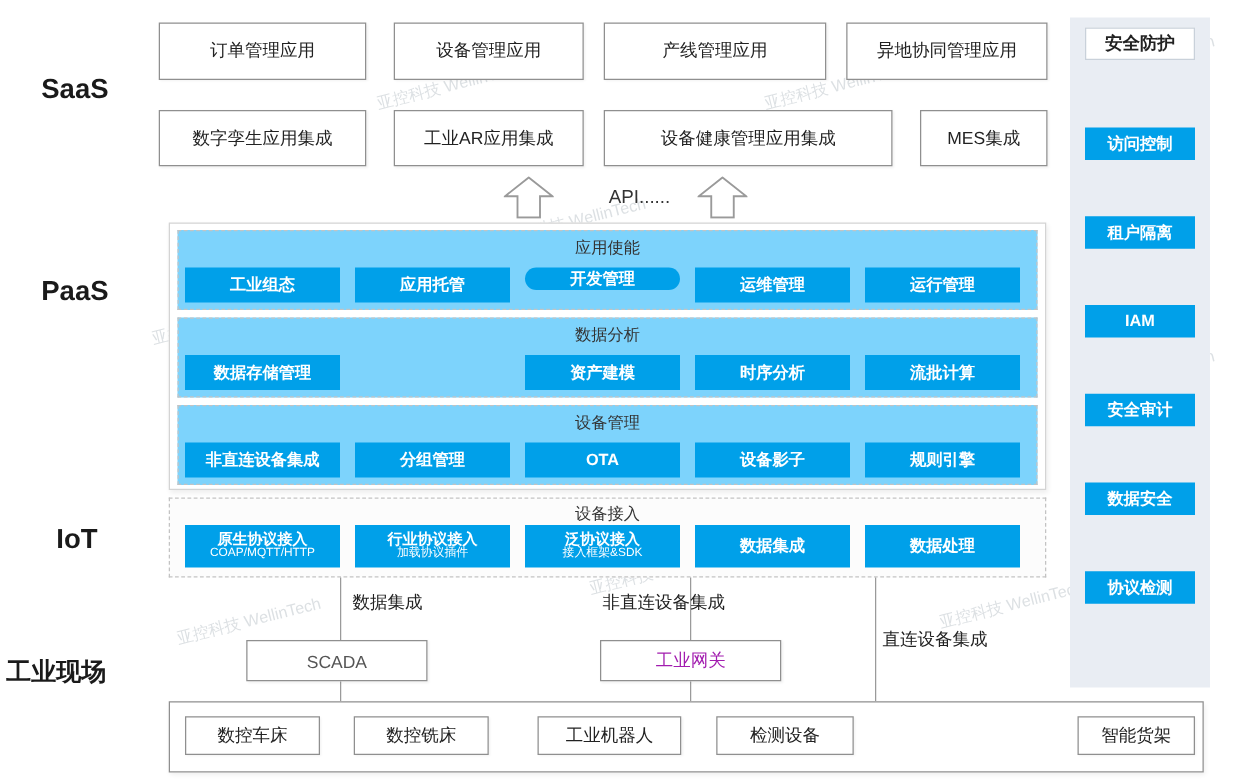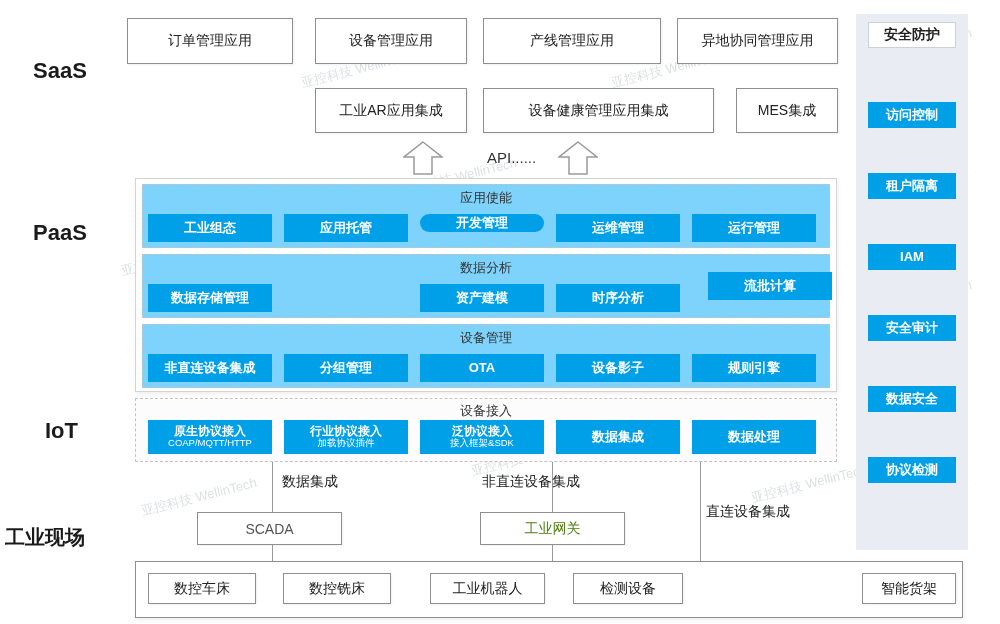--- a/index.html
+++ b/index.html
@@ -50,20 +50,21 @@
   <div class="layer-label" style="left:33px;top:58px;">SaaS</div>
   <div class="layer-label" style="left:33px;top:220px;">PaaS</div>
   <div class="layer-label" style="left:45px;top:418px;">IoT</div>
   <div class="layer-label" style="left:5px;top:524px;font-size:20px;">工业现场</div>
 
   <div class="wbox" style="left:127px;top:18px;width:166px;height:46px;">订单管理应用</div>
   <div class="wbox" style="left:315px;top:18px;width:152px;height:46px;">设备管理应用</div>
   <div class="wbox" style="left:483px;top:18px;width:178px;height:46px;">产线管理应用</div>
   <div class="wbox" style="left:677px;top:18px;width:161px;height:46px;">异地协同管理应用</div>
 
+  <div class="wbox" style="left:127px;top:88px;width:166px;height:45px;">数字孪生应用集成</div>
   <div class="wbox" style="left:315px;top:88px;width:152px;height:45px;">工业AR应用集成</div>
   <div class="wbox" style="left:483px;top:88px;width:231px;height:45px;">设备健康管理应用集成</div>
   <div class="wbox" style="left:736px;top:88px;width:102px;height:45px;">MES集成</div>
 
   <svg class="arrow" style="left:403px;top:141px;" width="40" height="34">
     <polygon points="20,1 39,16 29,16 29,33 11,33 11,16 1,16" fill="#fff" stroke="#9a9a9a" stroke-width="1.5"></polygon>
   </svg>
   <svg class="arrow" style="left:558px;top:141px;" width="40" height="34">
     <polygon points="20,1 39,16 29,16 29,33 11,33 11,16 1,16" fill="#fff" stroke="#9a9a9a" stroke-width="1.5"></polygon>
   </svg>
@@ -79,21 +80,21 @@
   <div class="chip" style="left:420px;top:214px;width:124px;height:18px;border-radius:10px;">开发管理</div>
   <div class="chip" style="left:556px;top:214px;width:124px;height:28px;">运维管理</div>
   <div class="chip" style="left:692px;top:214px;width:124px;height:28px;">运行管理</div>
 
   <div class="group" style="left:142px;top:254px;width:688px;height:64px;">
     <div class="group-title" style="top:4px;">数据分析</div>
   </div>
   <div class="chip" style="left:148px;top:284px;width:124px;height:28px;">数据存储管理</div>
   <div class="chip" style="left:420px;top:284px;width:124px;height:28px;">资产建模</div>
   <div class="chip" style="left:556px;top:284px;width:124px;height:28px;">时序分析</div>
-  <div class="chip" style="left:692px;top:272px;width:124px;height:28px;margin-left:16px;">流批计算</div>
+  <div class="chip" style="left:692px;top:284px;width:124px;height:28px;">流批计算</div>
 
   <div class="group" style="left:142px;top:324px;width:688px;height:64px;">
     <div class="group-title" style="top:4px;">设备管理</div>
   </div>
   <div class="chip" style="left:148px;top:354px;width:124px;height:28px;">非直连设备集成</div>
   <div class="chip" style="left:284px;top:354px;width:124px;height:28px;">分组管理</div>
   <div class="chip" style="left:420px;top:354px;width:124px;height:28px;">OTA</div>
   <div class="chip" style="left:556px;top:354px;width:124px;height:28px;">设备影子</div>
   <div class="chip" style="left:692px;top:354px;width:124px;height:28px;">规则引擎</div>
 
@@ -119,21 +120,21 @@
   <div class="vline" style="left:272px;top:545px;height:16px;"></div>
   <div class="vline" style="left:552px;top:462px;height:50px;"></div>
   <div class="vline" style="left:552px;top:545px;height:16px;"></div>
   <div class="vline" style="left:700px;top:462px;height:99px;"></div>
 
   <div class="link-label" style="left:282px;top:473px;">数据集成</div>
   <div class="link-label" style="left:482px;top:473px;">非直连设备集成</div>
   <div class="link-label" style="left:706px;top:503px;">直连设备集成</div>
 
   <div class="wbox" style="left:197px;top:512px;width:145px;height:33px;color:#555;">SCADA</div>
-  <div class="wbox" style="left:480px;top:512px;width:145px;height:33px;color:#4d7c0f;">工业网关</div>
+  <div class="wbox" style="left:480px;top:512px;width:145px;height:33px;color:#a21caf;">工业网关</div>
 
   <div class="container" style="left:135px;top:561px;width:828px;height:57px;border:1px solid #8f8f8f;"></div>
   <div class="wbox" style="left:148px;top:573px;width:108px;height:31px;">数控车床</div>
   <div class="wbox" style="left:283px;top:573px;width:108px;height:31px;">数控铣床</div>
   <div class="wbox" style="left:430px;top:573px;width:115px;height:31px;">工业机器人</div>
   <div class="wbox" style="left:573px;top:573px;width:110px;height:31px;">检测设备</div>
   <div class="wbox" style="left:862px;top:573px;width:94px;height:31px;">智能货架</div>
 
   <div class="sec-panel" style="left:856px;top:14px;width:112px;height:536px;"></div>
   <div class="sec-title" style="left:868px;top:22px;width:88px;height:26px;">安全防护</div>

